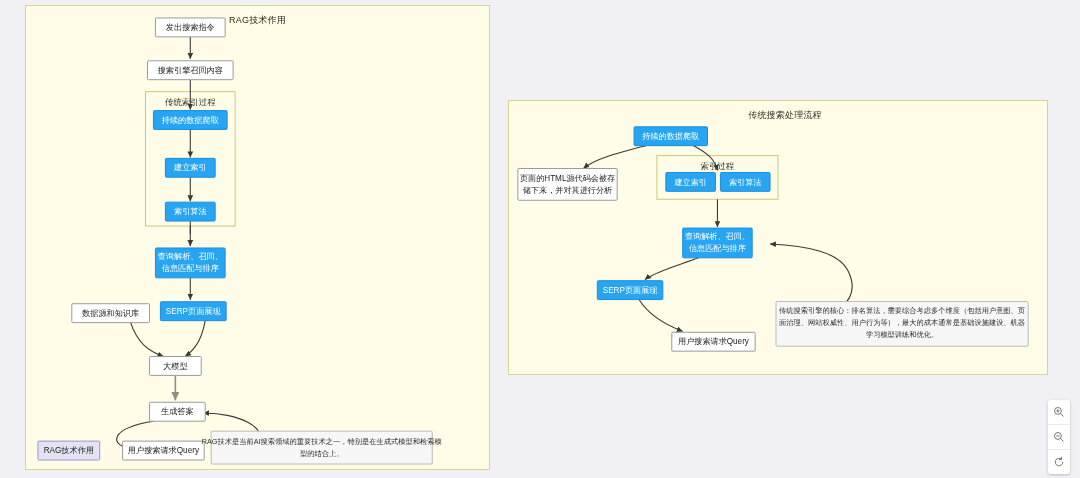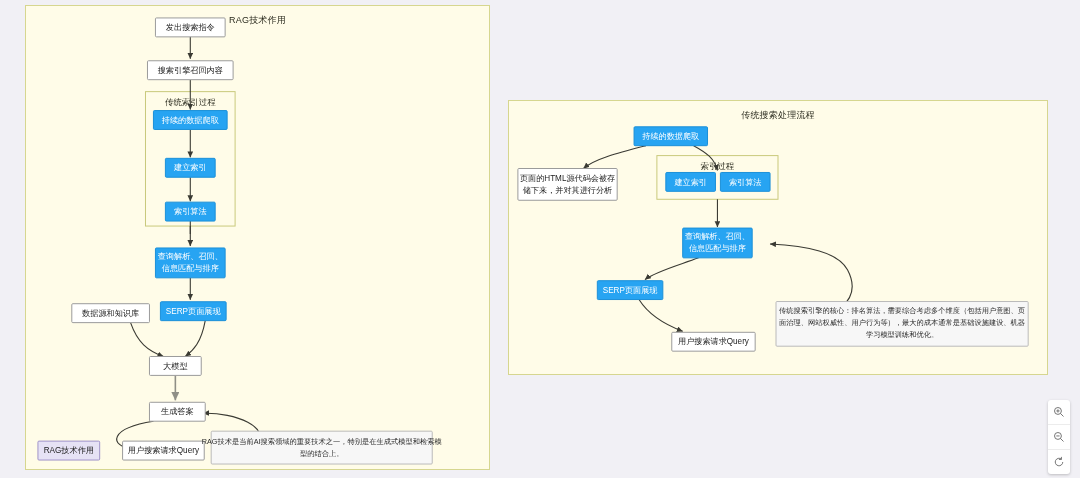--- a/index.html
+++ b/index.html
@@ -10,21 +10,21 @@
   }
   #canvas{position:relative;width:1080px;height:478px;}
 
   .panel{
     position:absolute;
     background:#fffce8;
     border:1px solid #d6d68f;
     box-sizing:border-box;
   }
   #panel-ai{ left:25px; top:5px; width:465px; height:465px; }
-  #panel-trad{ left:508px; top:100px; width:540px; height:275px; }
+  #panel-trad{ left:508px; top:100px; width:540px; height:275px;padding-left:7px; }
 
   .panel-title{
     position:absolute;
     width:100%;
     text-align:center;
     top:8px;
     font-size:9px;
     color:#2b2b1e;
     letter-spacing:.2px;
   }

